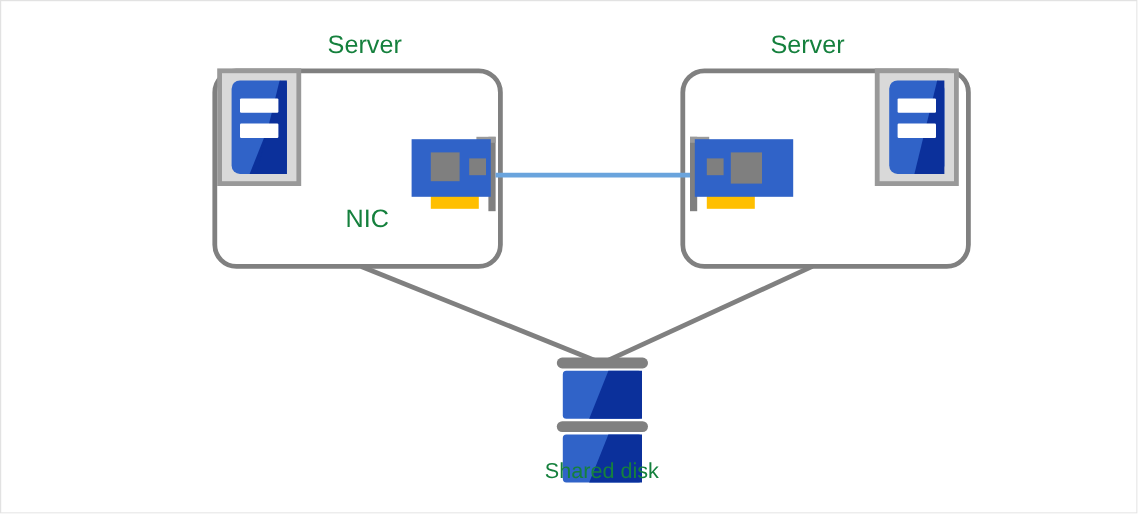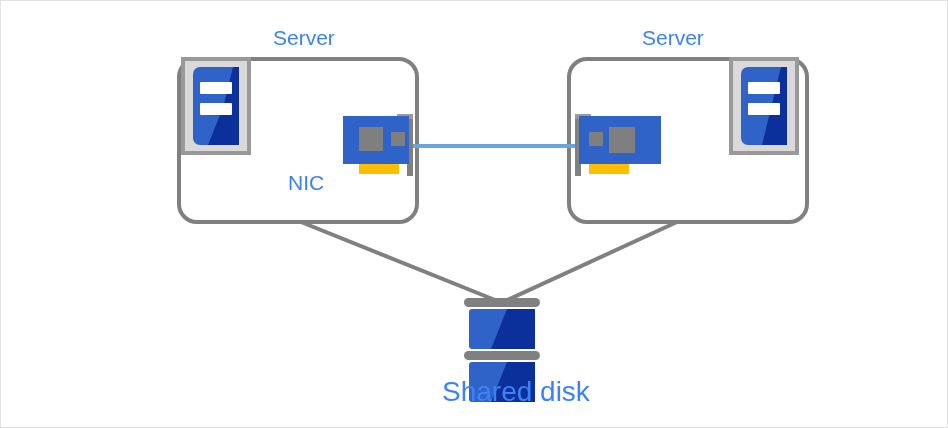--- a/index.html
+++ b/index.html
@@ -21,36 +21,37 @@
   }
   #svg-layer {
     position: absolute;
     left: 0;
     top: 0;
     width: 948px;
     height: 428px;
   }
   .label {
     position: absolute;
-    color: #3b82f6;
+    color: #15803d;
     font-family: "Liberation Sans", sans-serif;
     white-space: nowrap;
     user-select: none;
   }
   .label-server {
     font-size: 21px;
     line-height: 21px;
   }
   .label-nic {
     font-size: 21px;
     line-height: 21px;
   }
   .label-disk {
-    font-size: 28px;
+    font-size: 18px;
     line-height: 22px;
+    margin-left: 12px;
   }
 </style>
 </head>
 <body>
 
 <div id="canvas">
 
   <svg id="svg-layer" viewBox="0 0 948 428" xmlns="http://www.w3.org/2000/svg">
 
     <g>

